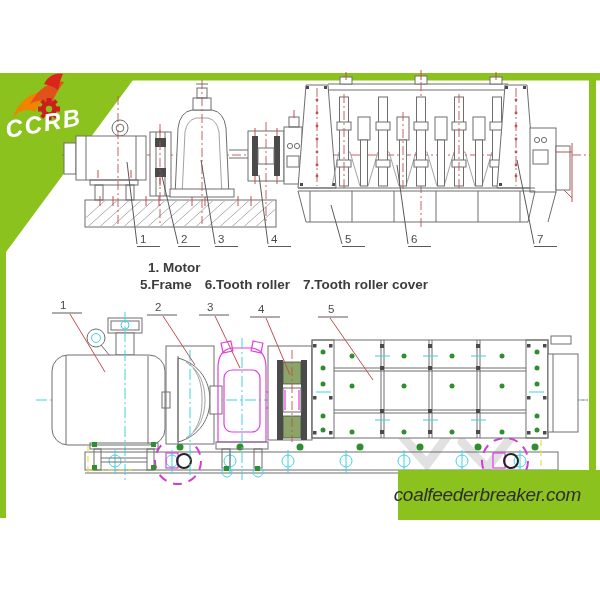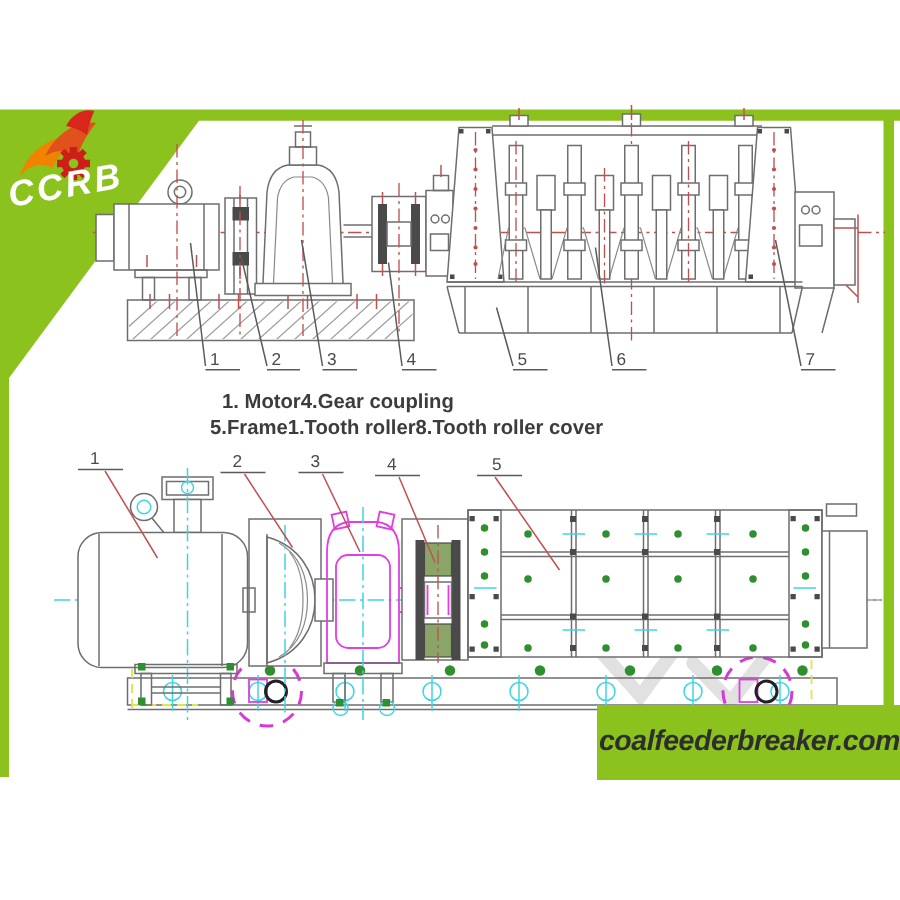--- a/index.html
+++ b/index.html
@@ -19,27 +19,27 @@
   .magd{stroke:#d43ad4;stroke-width:2;fill:none;stroke-dasharray:9 7;}
   .grn{fill:#2f8f2f;stroke:none;}
   .oliv{fill:#8ba568;stroke:#4a4a4a;stroke-width:.8;}
   .yel{stroke:#e3e34a;stroke-width:1.2;fill:none;stroke-dasharray:6 4;}
   .ghost{stroke:#d7d7d7;stroke-width:9;fill:none;stroke-linecap:round;opacity:.75;}
   .callout{font-size:11.5px;fill:#4a4a4a;font-family:"Liberation Sans",sans-serif;}
   .cl-line{stroke:#5a5a5a;stroke-width:1;fill:none;}
   
   .legend{position:absolute;left:148px;top:260px;width:420px;color:#3c3c3c;
           font-size:13.5px;font-weight:700;line-height:16px;}
-  .legend-row{display:flex;white-space:nowrap;}
+  .legend-row{display:flex;gap:13px;white-space:nowrap;}
   .legend-row.r2{margin-top:1px;margin-left:-8px;}
   
   .watermark-bar{position:absolute;left:398px;top:470px;width:202px;height:50px;
                  background:#8cc21e;display:flex;align-items:center;justify-content:flex-end;}
-  .watermark-bar span{font-style:italic;font-size:19px;color:#2e2e2e;padding-right:0;
-                      letter-spacing:-.3px;font-weight:bold;}
+  .watermark-bar span{font-style:italic;font-size:19px;color:#2e2e2e;padding-right:19px;
+                      letter-spacing:-.3px;}
   .logo-text{font-weight:bold;font-style:italic;fill:#ffffff;font-size:24px;letter-spacing:2px;
              font-family:"Liberation Sans",sans-serif;}
 </style>
 </head>
 <body>
 
 <div class="canvas">
 
   <svg class="layer" viewBox="0 0 600 600">
 
@@ -545,26 +545,25 @@
         <text class="callout" x="328" y="313">5</text>
         <line class="cl-line" x1="318" y1="317" x2="348" y2="317"></line>
         <line class="redl" x1="330" y1="318" x2="373" y2="380"></line>
       </g>
     </g>
   </svg>
 
   <div class="legend">
     <div class="legend-row">
       <span>1. Motor</span>
-      <span>4.Gear coupling</span>
     </div>
     <div class="legend-row r2">
       <span>5.Frame</span>
-      <span>1.Tooth roller</span>
-      <span>8.Tooth roller cover</span>
+      <span>6.Tooth roller</span>
+      <span>7.Tooth roller cover</span>
     </div>
   </div>
 
   <div class="watermark-bar">
     <span>coalfeederbreaker.com</span>
   </div>
 
 </div>
 
 </body></html>

